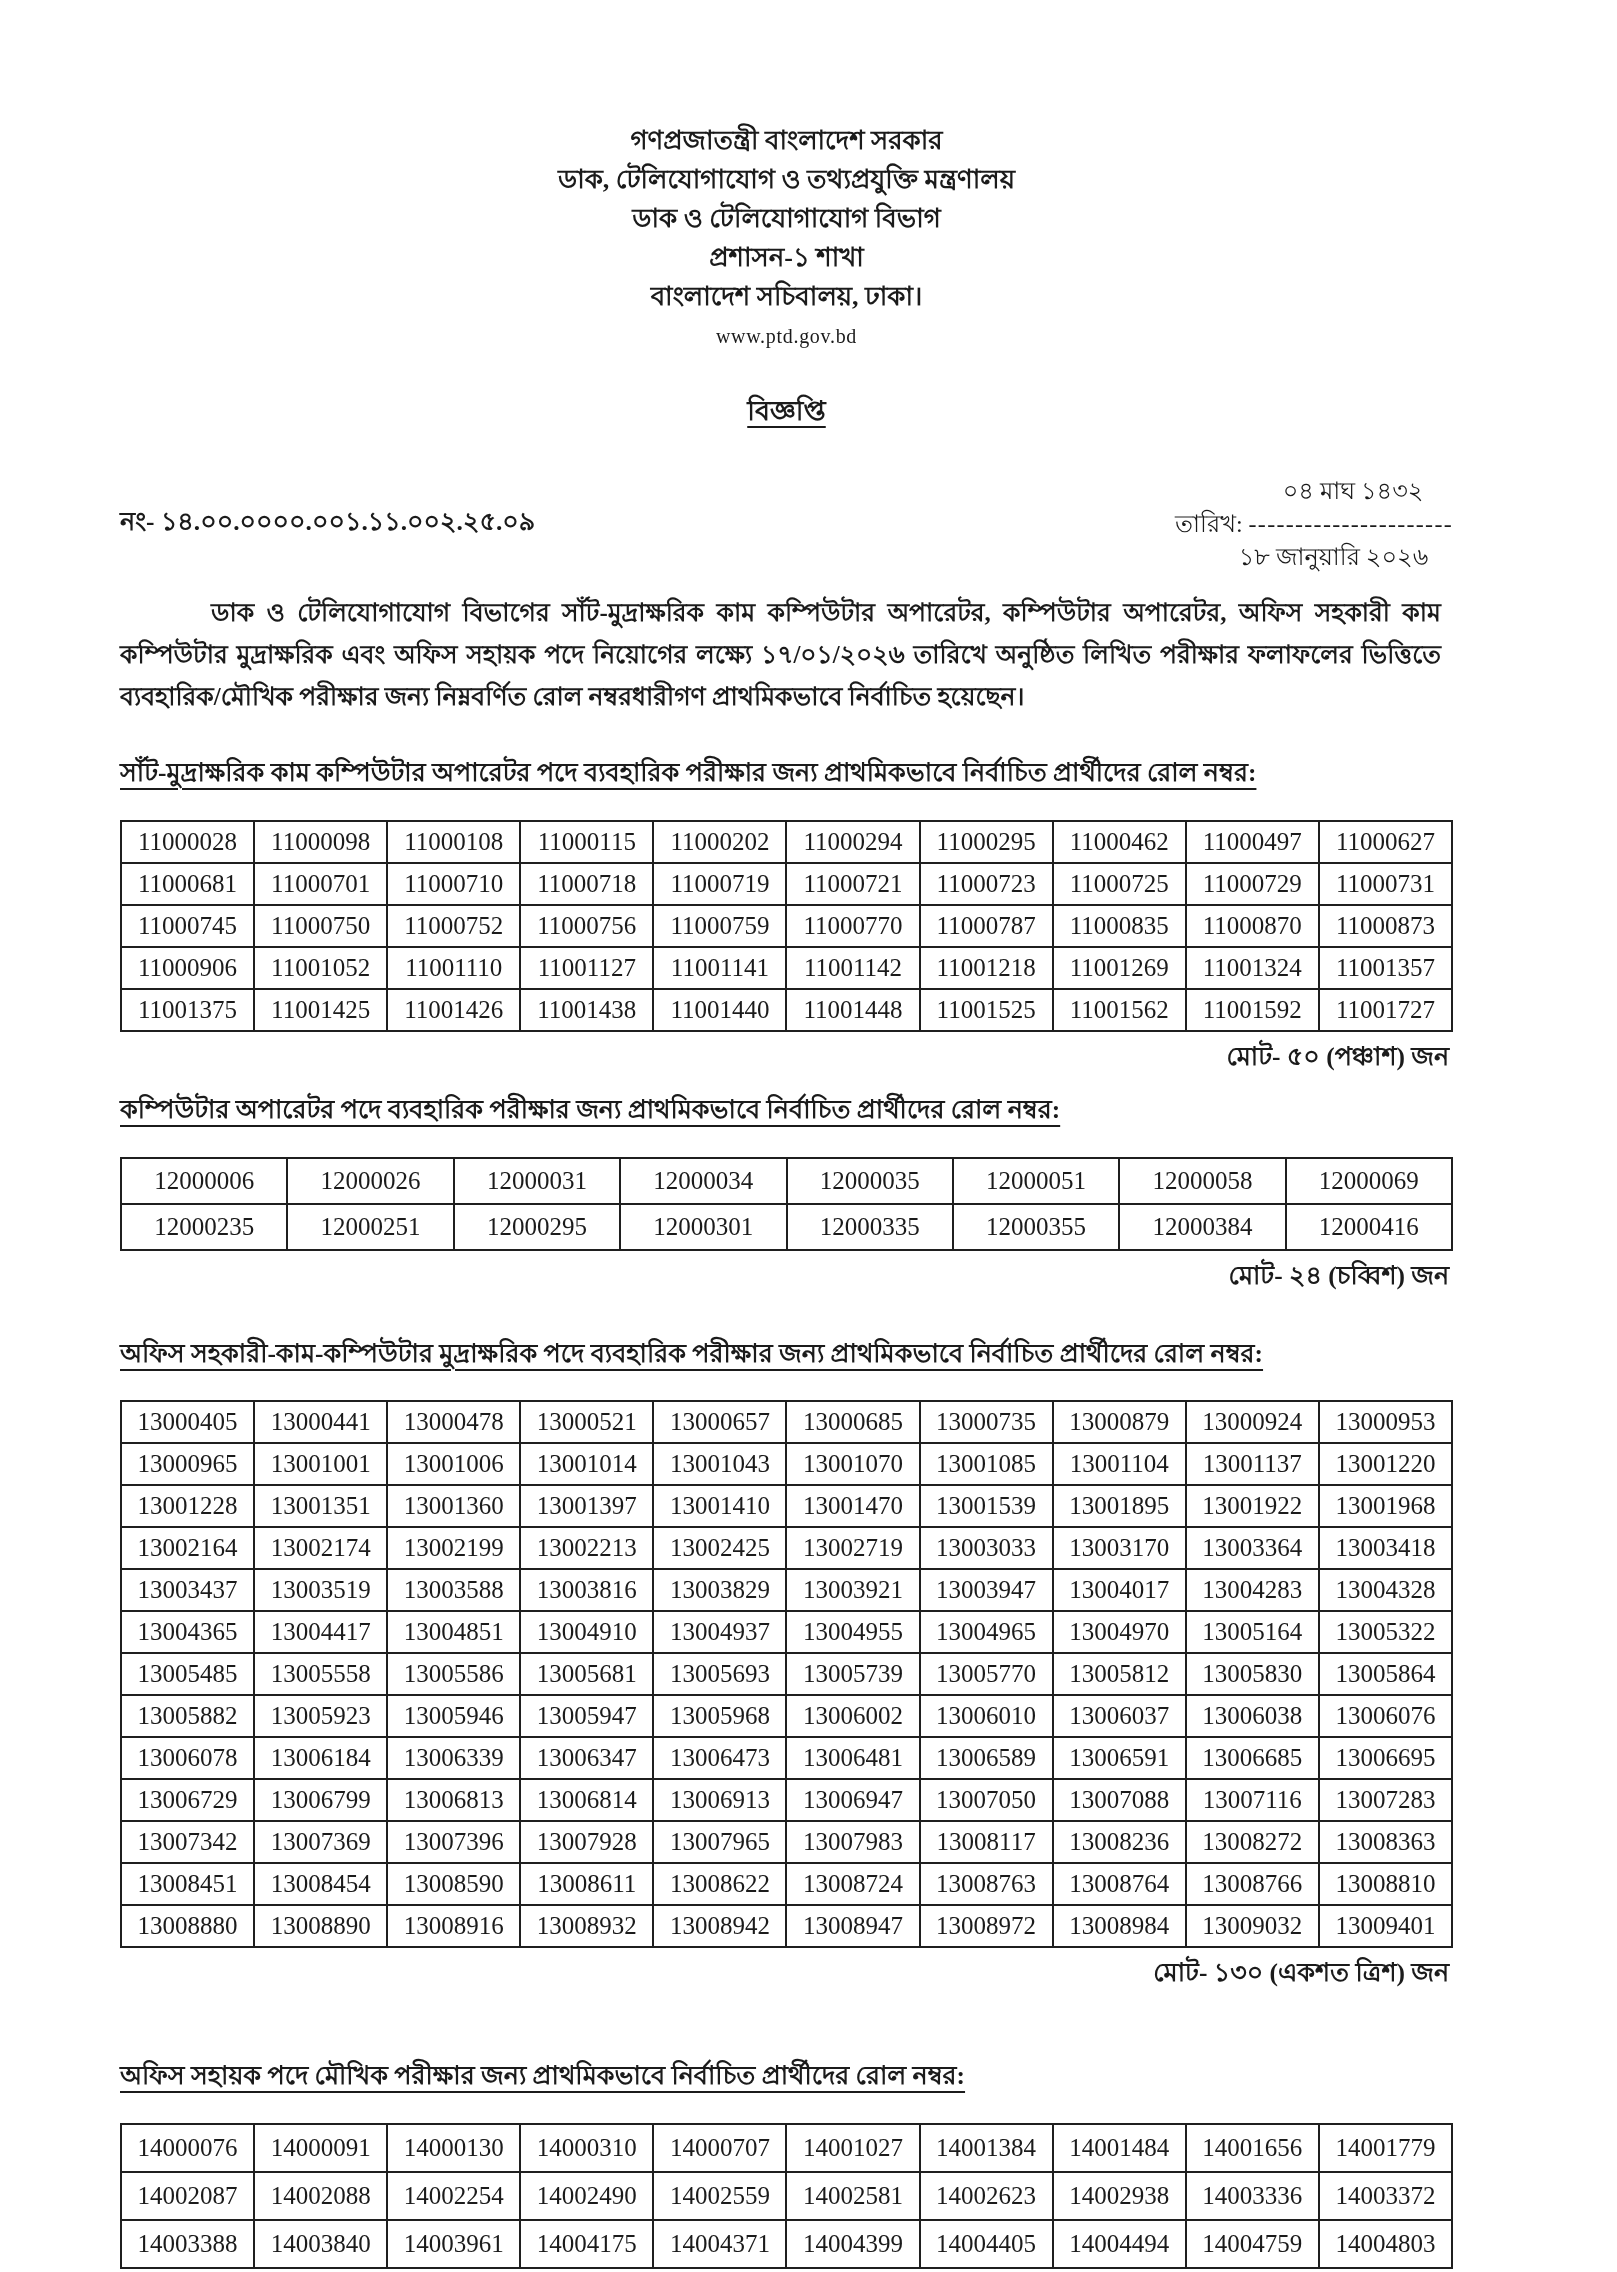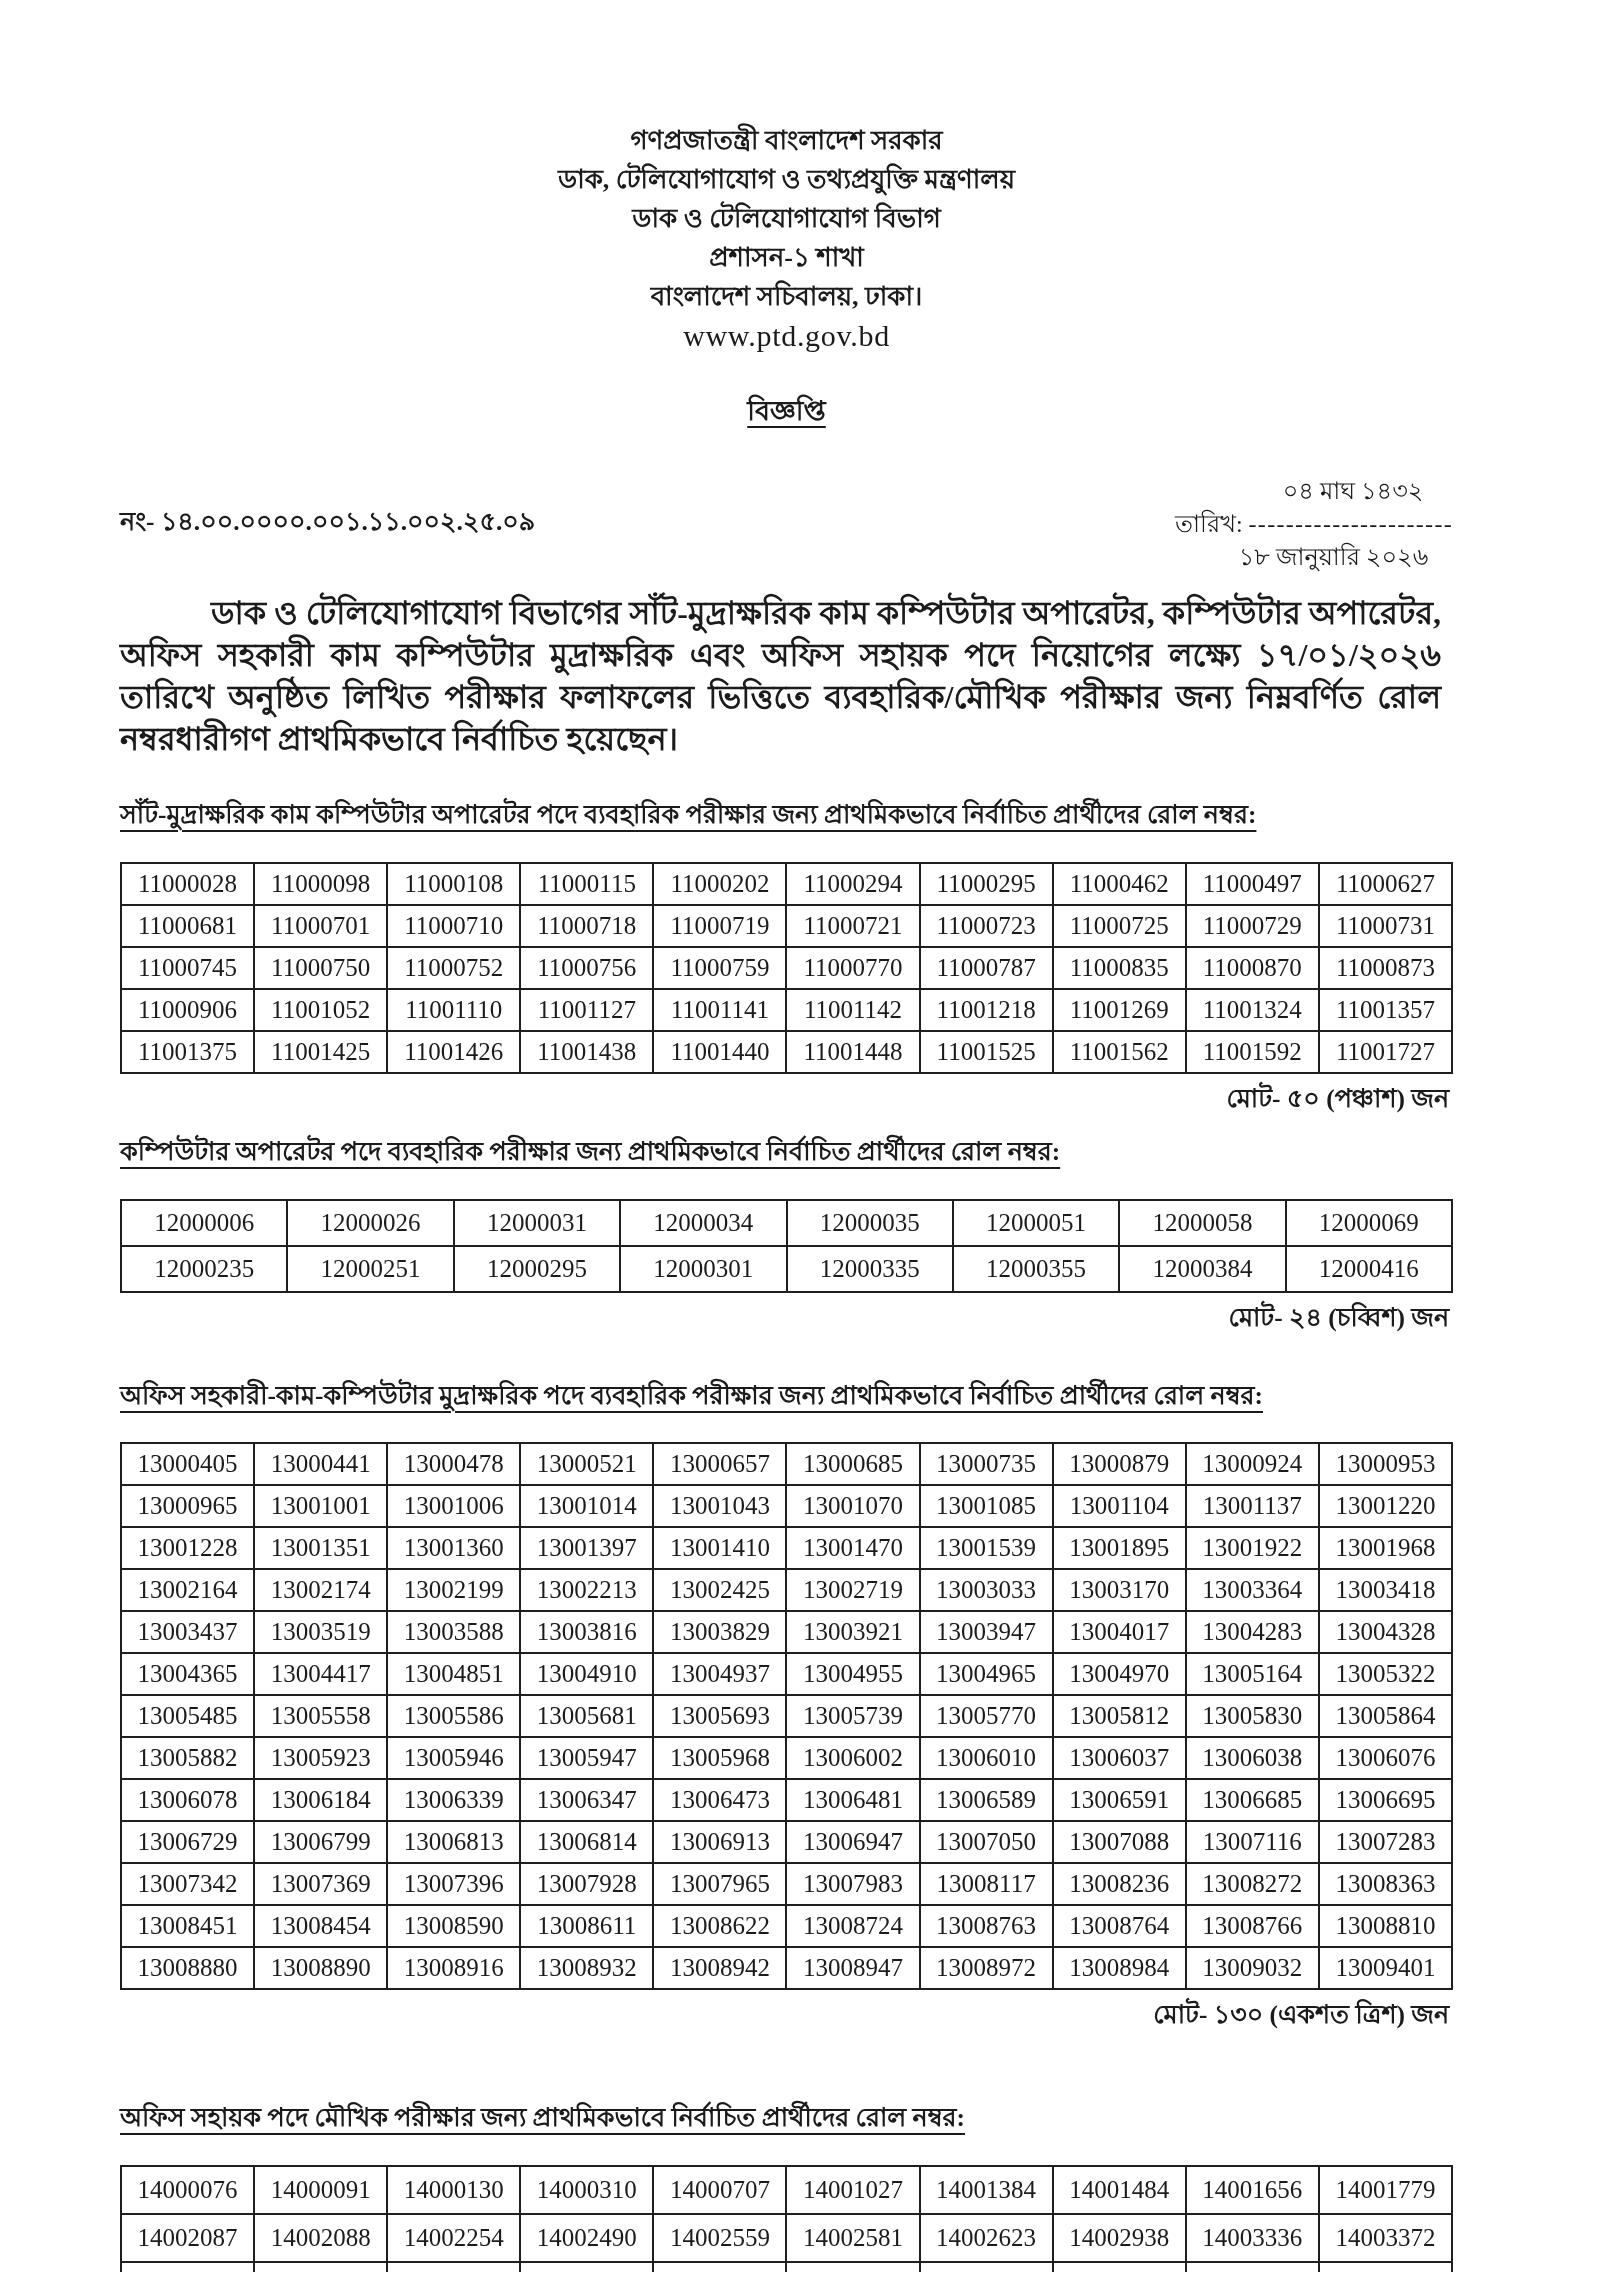--- a/index.html
+++ b/index.html
@@ -15,21 +15,21 @@
     box-sizing:border-box;
     padding:121px 164px 0 120px;
   }
   .doc-header{text-align:center;}
   .doc-header .hline{
     font-size:26px;
     line-height:39px;
     font-weight:700;
   }
   .doc-header .url{
-    font-size:30px;
+    font-size:20px;
     line-height:40px;
     font-weight:400;
     letter-spacing:0.7px;
   }
   .notice-title{
     text-align:center;
     margin-top:34px;
     font-size:27px;
     font-weight:700;
   }
@@ -53,21 +53,21 @@
     font-size:24px;
     text-align:center;
     line-height:33px;
   }
   .date-top{padding-left:78px;}
   .date-mid{white-space:nowrap;}
   .date-mid .dashes{letter-spacing:1.3px;}
   .date-bottom{padding-left:39px;}
   .body-para{
     margin:18px 12px 0 0;
-    font-size:32px;
+    font-size:25px;
     line-height:42px;
     text-align:justify;
     text-indent:91px;
     font-weight:600;
   }
   .section-heading{
     font-size:25.4px;
     font-weight:700;
     margin-top:35px;
   }

